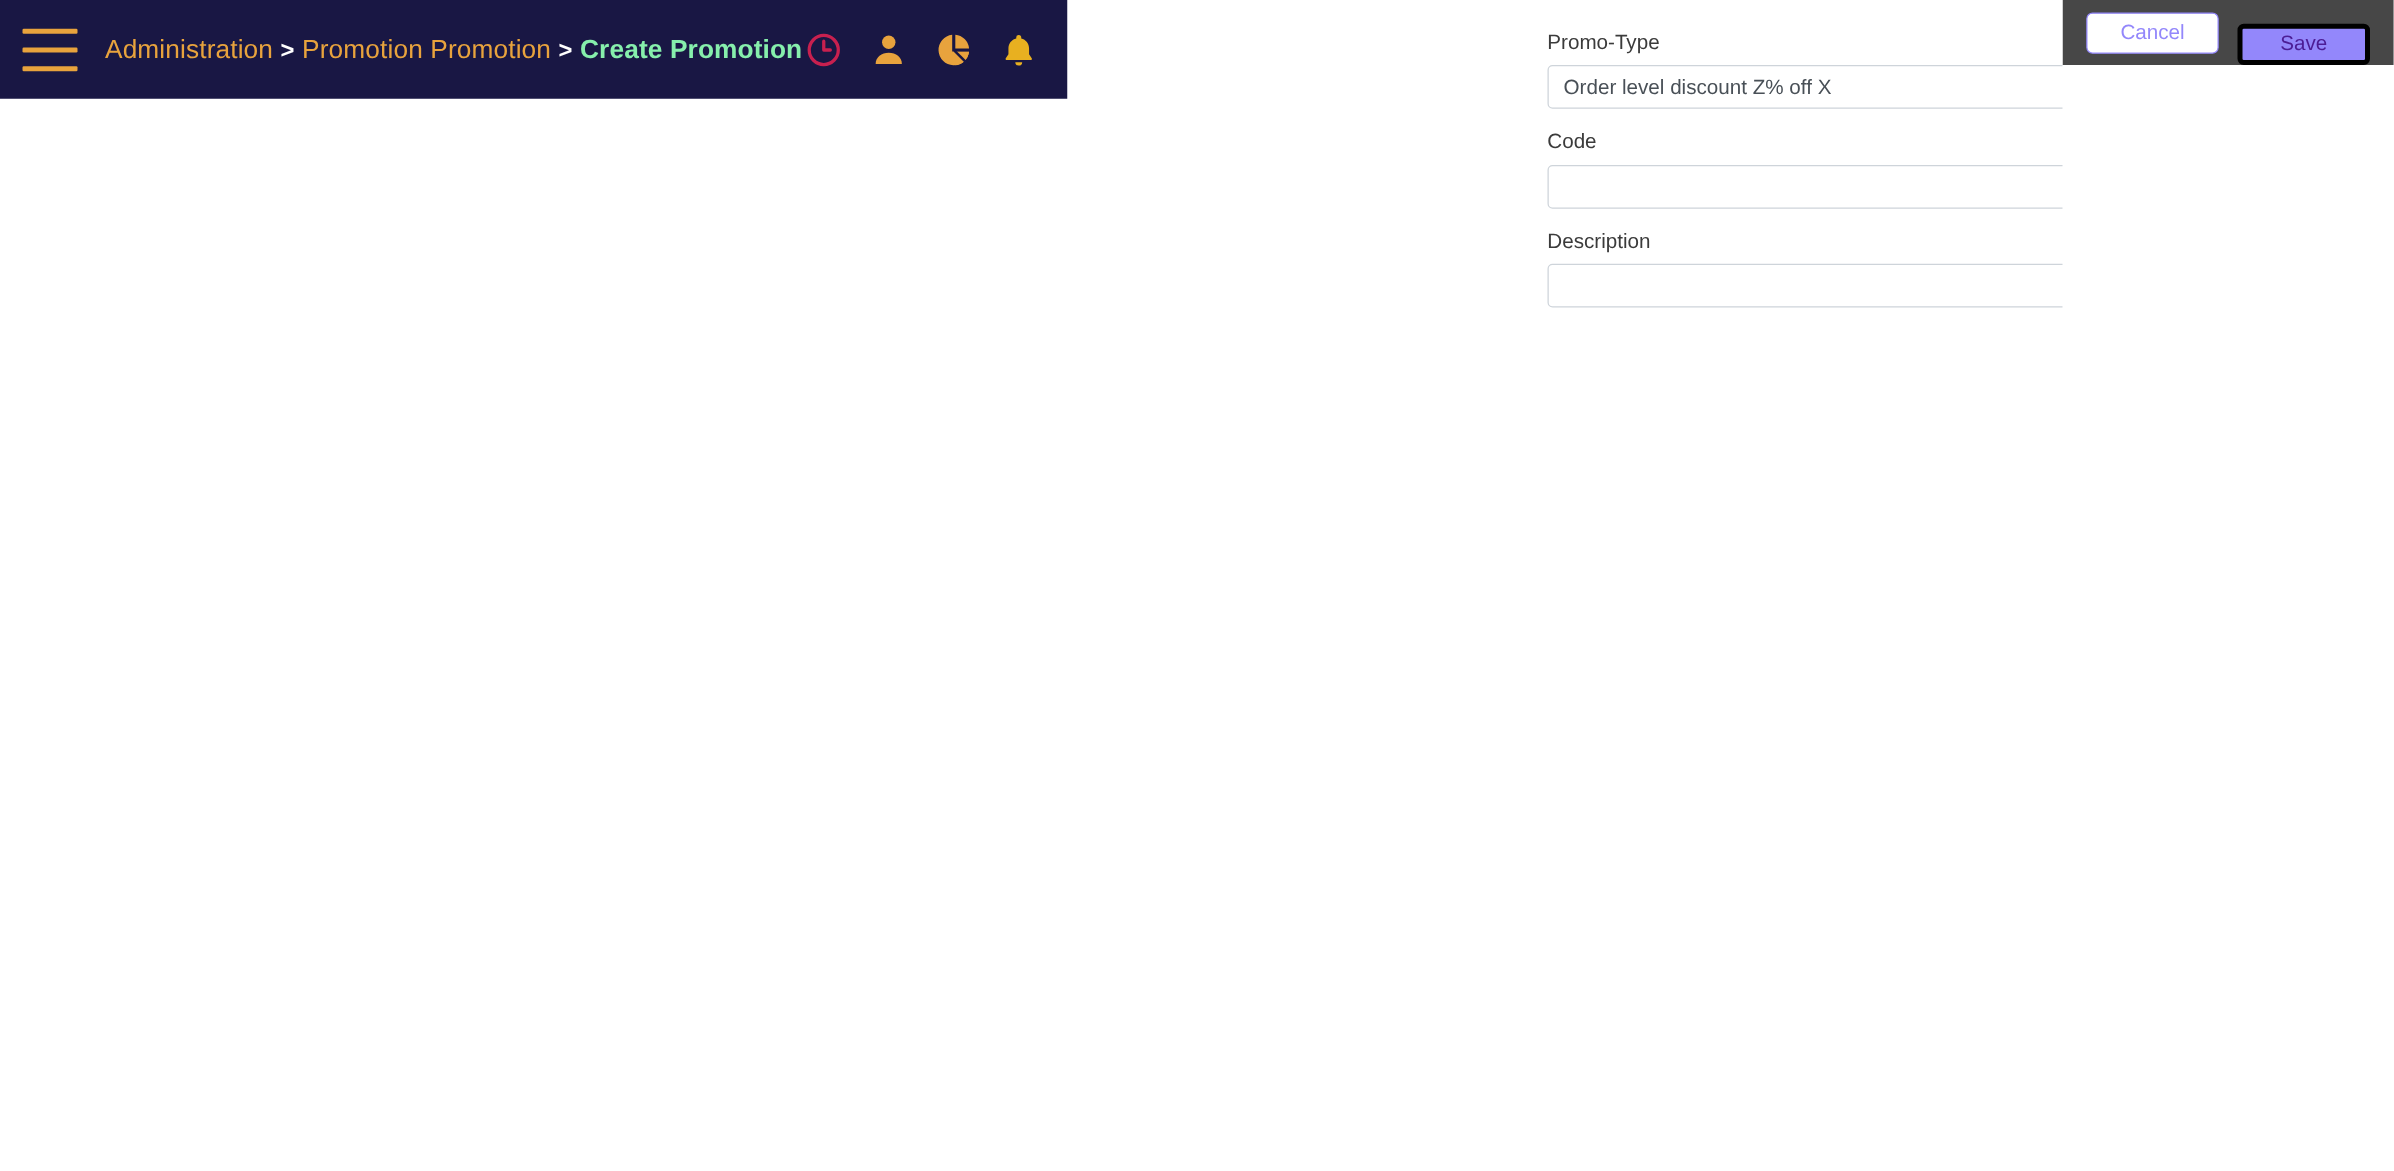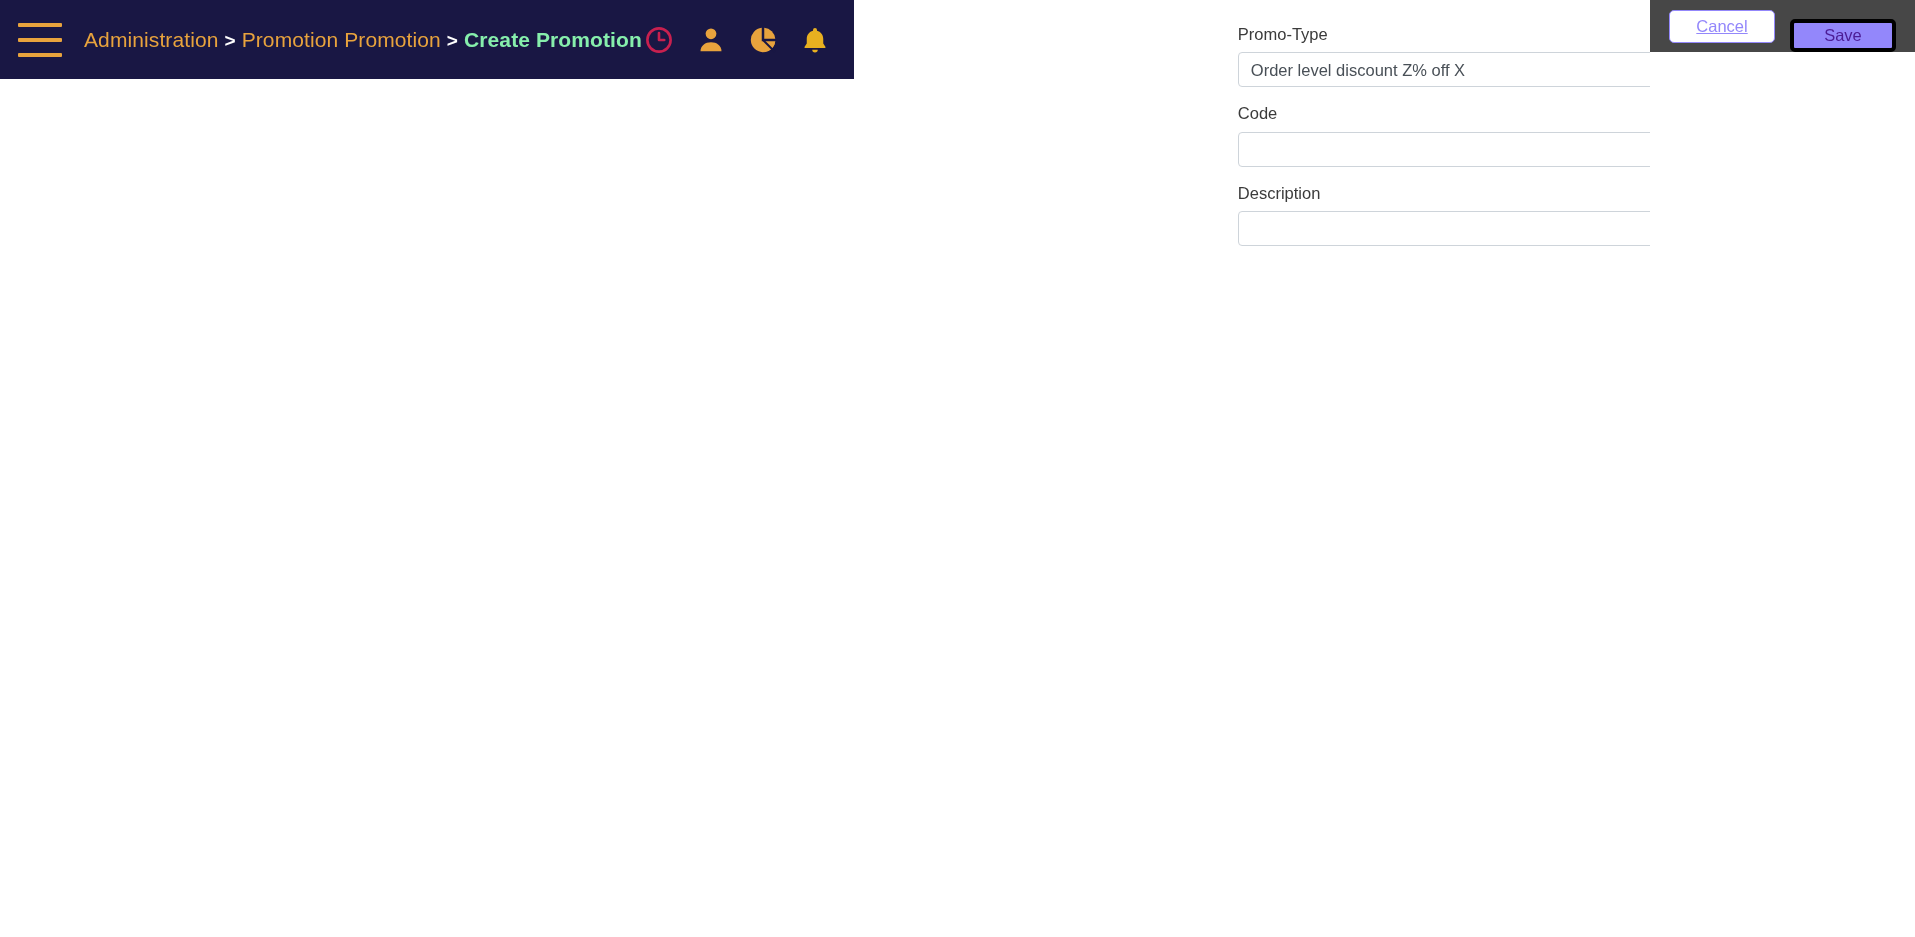--- a/index.html
+++ b/index.html
@@ -184,21 +184,20 @@
     display: flex;
     align-items: center;
     justify-content: center;
     padding: 0 16px;
     line-height: 1;
   }
   .btn-cancel {
     background: #ffffff;
     border: 1px solid #9387fb;
     color: #9387fb;
-    text-decoration: underline;
   }
   .btn-save {
     background: #9387fb;
     border: 4px solid #000000;
     color: #4c1d95;
     margin-top: 19px;
   }
 </style>
 </head>
 <body>

